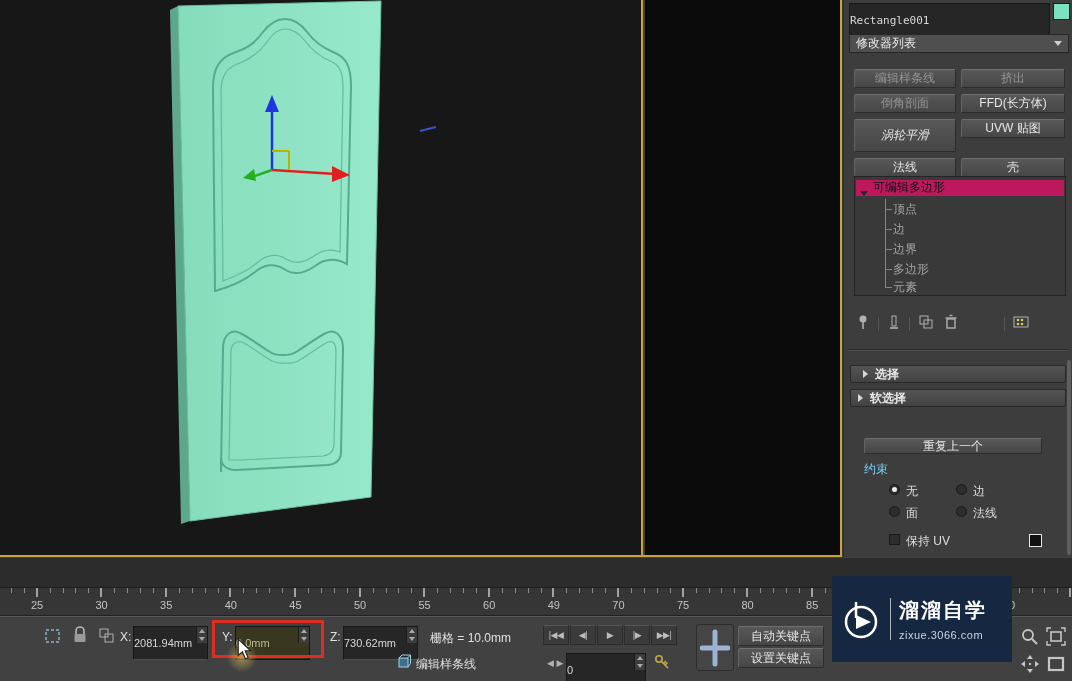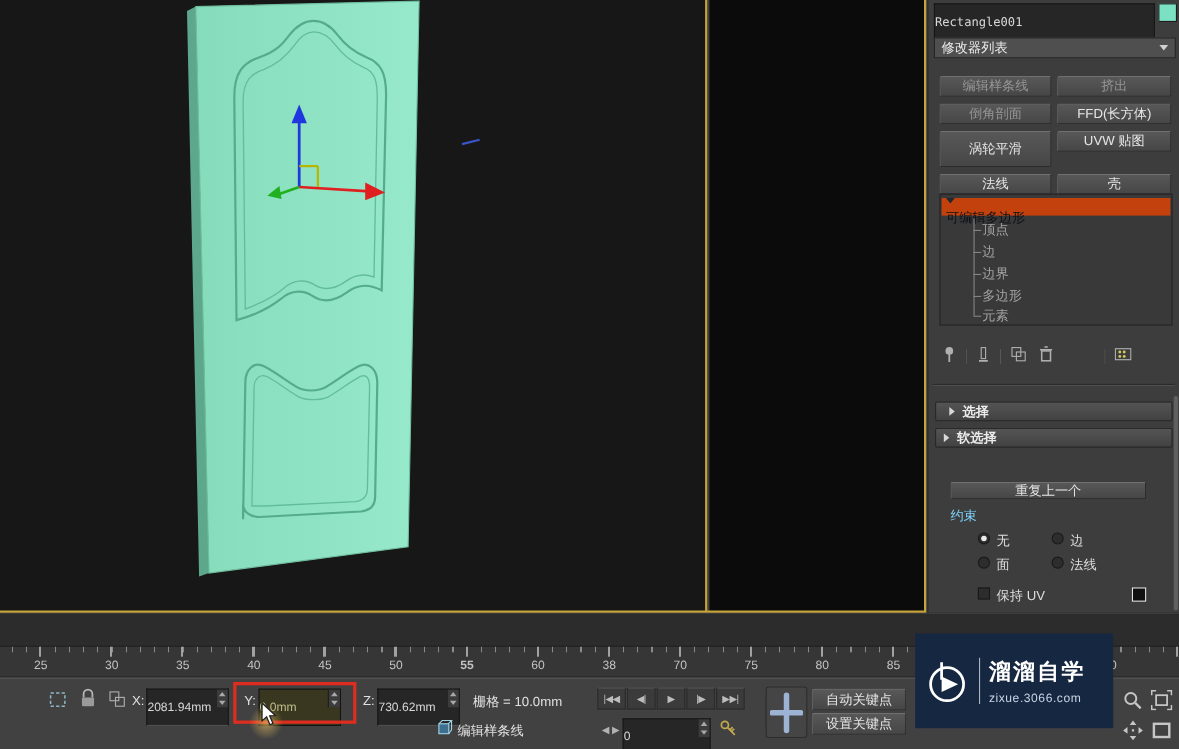--- a/index.html
+++ b/index.html
@@ -132,29 +132,29 @@
                 display:flex; align-items:center; justify-content:space-between; padding:0 6px; color:#ececec; font-size:12px;">
       <span>修改器列表</span>
       <span class="tri-d"></span>
     </div>
 
     <div style="position:absolute; left:10px; top:69px; display:grid; grid-template-columns:102px 104px; gap:6px 5px;">
       <div class="btn dim" style="height:19px;">编辑样条线</div>
       <div class="btn dim" style="height:19px;">挤出</div>
       <div class="btn dim" style="height:19px;">倒角剖面</div>
       <div class="btn" style="height:19px;">FFD(长方体)</div>
-      <div class="btn" style="height:33px;">涡轮平滑</div>
+      <div class="btn" style="height:33px;font-style:italic;">涡轮平滑</div>
       <div class="btn" style="height:19px;">UVW 贴图</div>
       <div class="btn" style="height:19px;">法线</div>
       <div class="btn" style="height:19px;">壳</div>
     </div>
 
     <div style="position:absolute; left:10px; top:176px; width:212px; height:120px; background:#393939; border:1px solid #242424;">
-      <div style="position:absolute; left:1px; top:3px; right:1px; height:16px; background:#c2410c; color:#0d1116; font-size:12px;
-                  display:flex; align-items:flex-start; gap:5px; padding:0 4px;flex-direction:column;">
+      <div style="position:absolute; left:1px; top:3px; right:1px; height:16px; background:#be185d; color:#0d1116; font-size:12px;
+                  display:flex; align-items:flex-end; gap:5px; padding:0 4px;">
         <span class="tri-d" style="border-top-color:#22282e;"></span>
         <span>可编辑多边形</span>
       </div>
       <div style="position:absolute; left:30px; top:22px; width:1px; height:88px; background:#848484;"></div>
       <div class="stack-child" style="top:25px;">顶点</div>
       <div class="stack-child" style="top:45px;">边</div>
       <div class="stack-child" style="top:65px;">边界</div>
       <div class="stack-child" style="top:85px;">多边形</div>
       <div class="stack-child" style="top:103px;">元素</div>
     </div>
@@ -234,23 +234,23 @@
 
   <div id="ruler">
     <div class="minor"></div>
     <div class="major"></div>
     <span class="tick-num" style="left:37px;">25</span>
     <span class="tick-num" style="left:101.6px;">30</span>
     <span class="tick-num" style="left:166.2px;">35</span>
     <span class="tick-num" style="left:230.8px;">40</span>
     <span class="tick-num" style="left:295.4px;">45</span>
     <span class="tick-num" style="left:360px;">50</span>
-    <span class="tick-num" style="left:424.6px;font-weight:bold;">55</span>
+    <span class="tick-num" style="left:424.6px;">55</span>
     <span class="tick-num" style="left:489.2px;">60</span>
-    <span class="tick-num" style="left:553.8px;">38</span>
+    <span class="tick-num" style="left:553.8px;">49</span>
     <span class="tick-num" style="left:618.4px;">70</span>
     <span class="tick-num" style="left:683px;">75</span>
     <span class="tick-num" style="left:747.6px;">80</span>
     <span class="tick-num" style="left:812.2px;">85</span>
     <span class="tick-num" style="left:876.8px;">90</span>
     <span class="tick-num" style="left:941.4px;">95</span>
     <span class="tick-num" style="left:1006px;">100</span>
   </div>
 
   <div id="statusbar">

